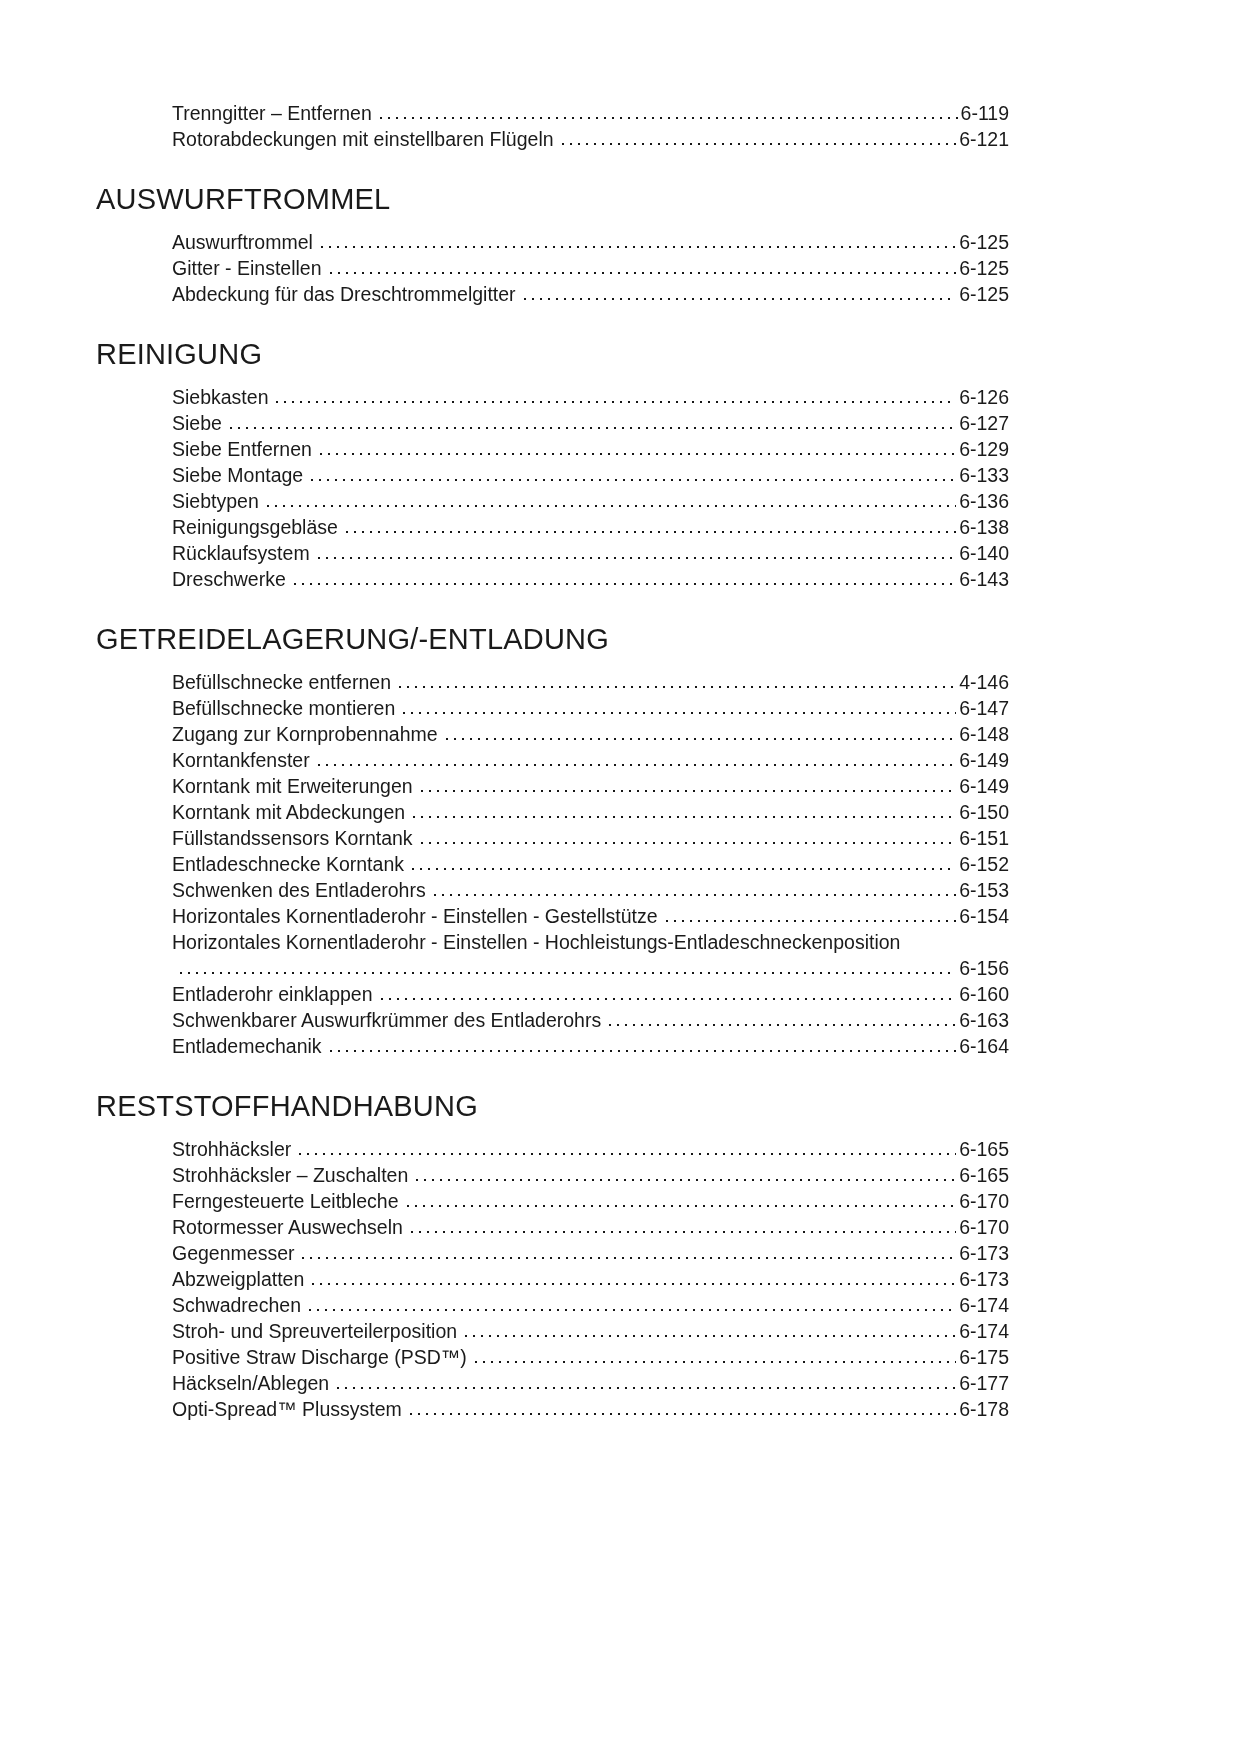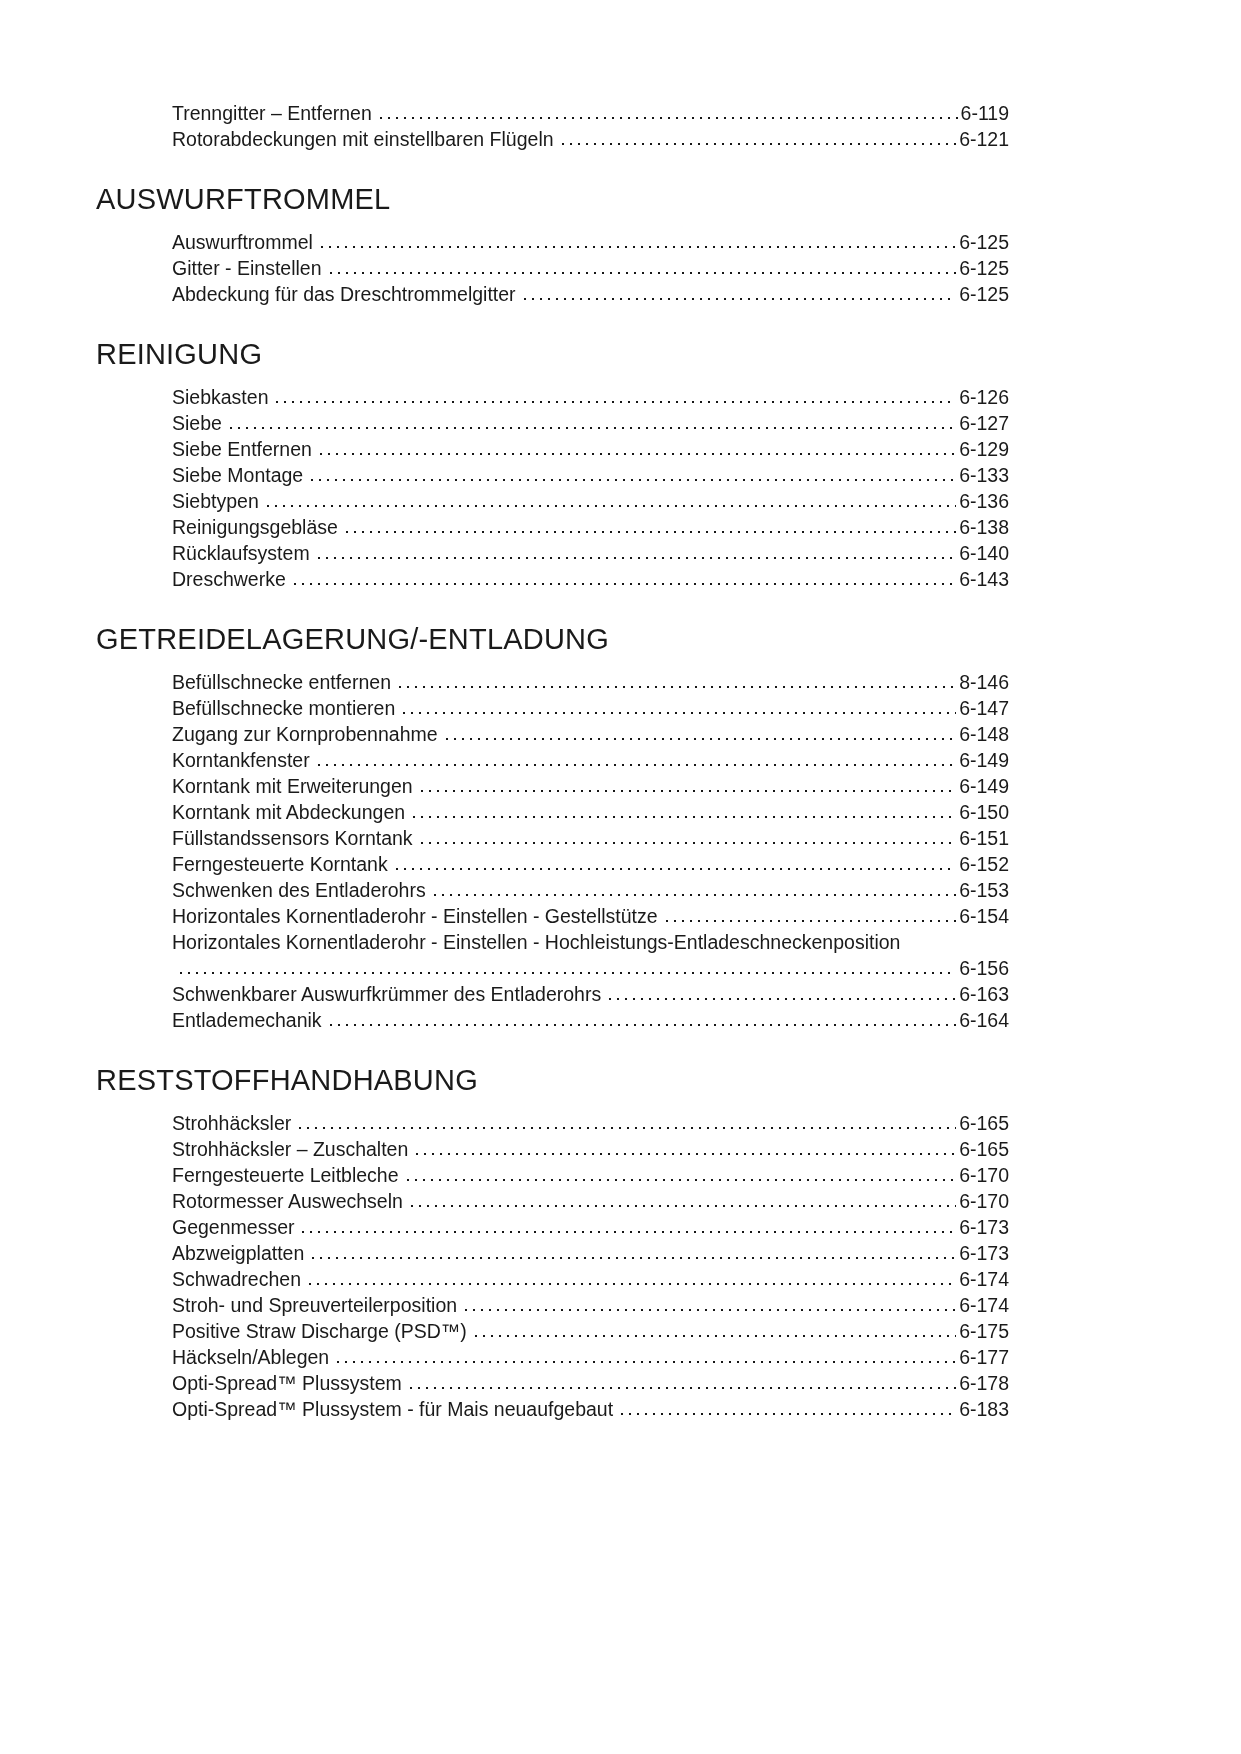--- a/index.html
+++ b/index.html
@@ -153,21 +153,21 @@
               <span class="pagenum">6-143</span>
             </div>
           </div>
         </div>
         <div class="section">
           <div class="section-heading">GETREIDELAGERUNG/-ENTLADUNG</div>
           <div class="entries">
             <div class="entry">
               <span class="title">Befüllschnecke entfernen</span>
               <span class="dots"></span>
-              <span class="pagenum">8-146</span>
+              <span class="pagenum">4-146</span>
             </div>
             <div class="entry">
               <span class="title">Befüllschnecke montieren</span>
               <span class="dots"></span>
               <span class="pagenum">6-147</span>
             </div>
             <div class="entry">
               <span class="title">Zugang zur Kornprobennahme</span>
               <span class="dots"></span>
               <span class="pagenum">6-148</span>
@@ -186,40 +186,45 @@
               <span class="title">Korntank mit Abdeckungen</span>
               <span class="dots"></span>
               <span class="pagenum">6-150</span>
             </div>
             <div class="entry">
               <span class="title">Füllstandssensors Korntank</span>
               <span class="dots"></span>
               <span class="pagenum">6-151</span>
             </div>
             <div class="entry">
-              <span class="title">Ferngesteuerte Korntank</span>
+              <span class="title">Entladeschnecke Korntank</span>
               <span class="dots"></span>
               <span class="pagenum">6-152</span>
             </div>
             <div class="entry">
               <span class="title">Schwenken des Entladerohrs</span>
               <span class="dots"></span>
               <span class="pagenum">6-153</span>
             </div>
             <div class="entry">
               <span class="title">Horizontales Kornentladerohr - Einstellen - Gestellstütze</span>
               <span class="dots"></span>
               <span class="pagenum">6-154</span>
             </div>
             <div class="entry wrap-title">
               <span class="title">Horizontales Kornentladerohr - Einstellen - Hochleistungs-Entladeschneckenposition</span>
             </div>
             <div class="entry">
               <span class="dots"></span>
               <span class="pagenum">6-156</span>
+            </div>
+            <div class="entry">
+              <span class="title">Entladerohr einklappen</span>
+              <span class="dots"></span>
+              <span class="pagenum">6-160</span>
             </div>
             <div class="entry">
               <span class="title">Schwenkbarer Auswurfkrümmer des Entladerohrs</span>
               <span class="dots"></span>
               <span class="pagenum">6-163</span>
             </div>
             <div class="entry">
               <span class="title">Entlademechanik</span>
               <span class="dots"></span>
               <span class="pagenum">6-164</span>

